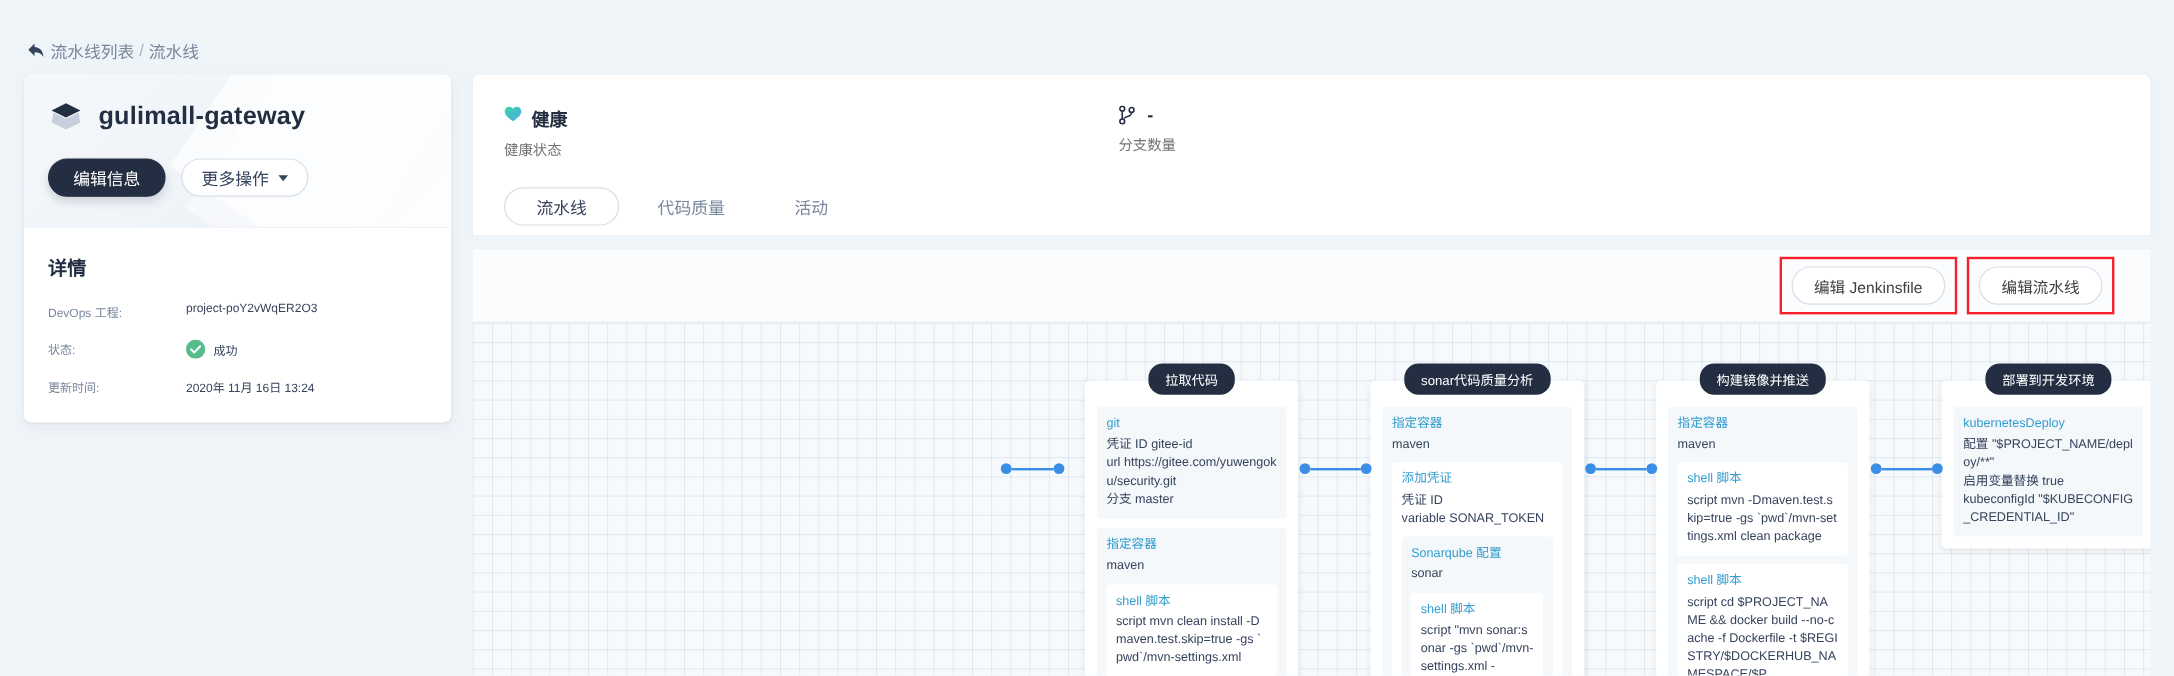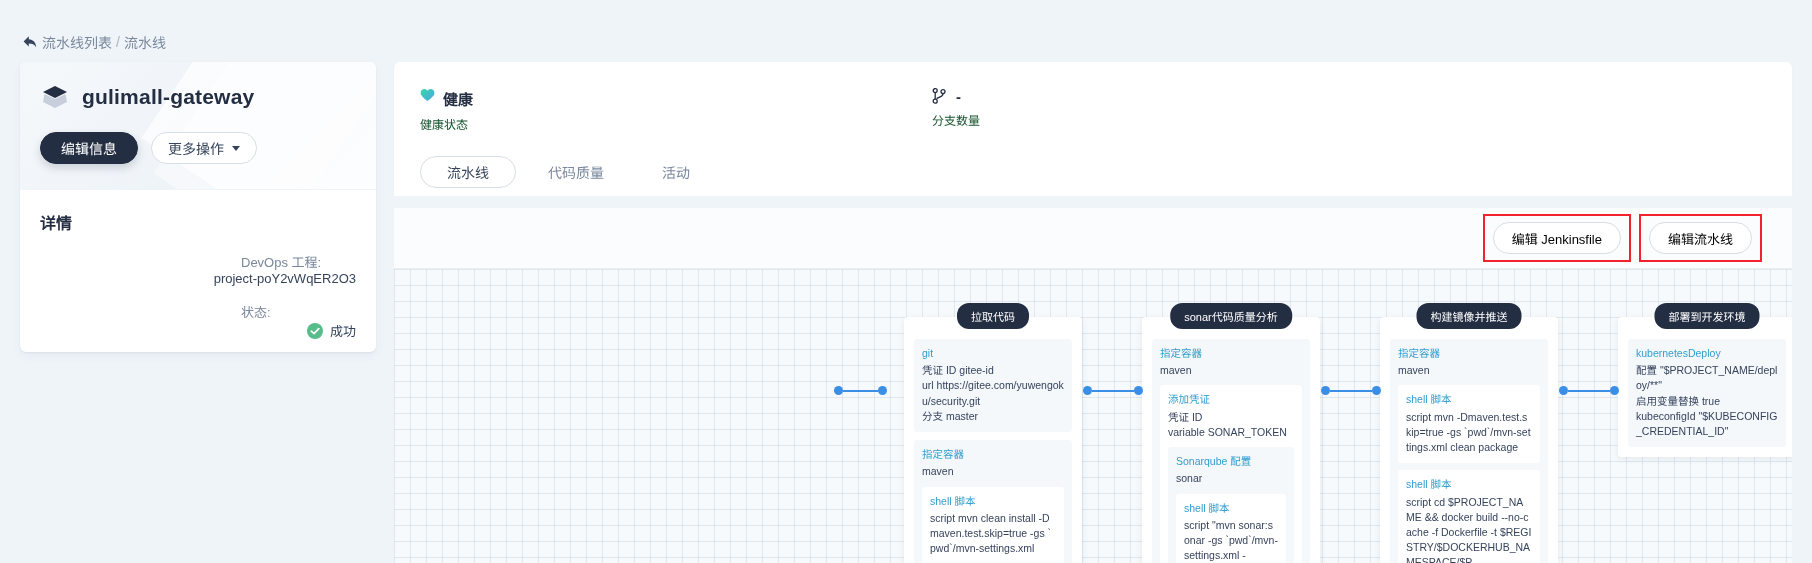--- a/index.html
+++ b/index.html
@@ -75,39 +75,39 @@
     background: #ffffff; color: #36435c; border: 1px solid #d8dee5;
     padding: 0 16px; gap: 8px;
   }
   .caret {
     width: 0; height: 0;
     border-left: 4px solid transparent; border-right: 4px solid transparent;
     border-top: 5px solid #36435c; display: inline-block;
   }
   .lc-body { padding: 20px 20px 0 20px; }
   .detail-title { font-size: 16px; font-weight: bold; color: #242e42; margin-bottom: 18px; }
-  .detail-row { display: flex; align-items: flex-end; margin-bottom: 16px; font-size: 13px; flex-direction: column; }
+  .detail-row { display: flex; align-items: flex-start; margin-bottom: 16px; font-size: 10px; }
   .detail-key { width: 115px; color: #79879c; flex: none; }
   .detail-val { color: #36435c; display: flex; align-items: center; gap: 7px; }
   .ok-dot { width: 16px; height: 16px; display: block; }
 
   
   .right-wrap {
     position: absolute; left: 394px; top: 62px;
     width: 1398px; height: 480px;
   }
   .r-card {
     background: #ffffff;
     border-radius: 6px 6px 0 0;
     box-shadow: 0 1px 2px rgba(55,70,91,.06);
   }
   .stat-row { display: flex; padding: 26px 26px 8px 26px; }
   .stat { width: 300px; }
   .stat-main { display: flex; gap: 8px; font-size: 15px; font-weight: bold; color: #242e42; }
-  .stat-sub { font-size: 12px; color: #14532d; margin-top: 6px; padding-left: 0; }
+  .stat-sub { font-size: 12px; color: #737373; margin-top: 6px; padding-left: 0; }
   .heart { width: 15px; height: 14px; display:block; }
   .branch-ic { width: 14px; height: 16px; display:block; }
   .stat.branch .stat-main { gap: 10px; }
   .stat.branch { margin-left: 212px; }
 
   .tabs { display: flex; align-items: center; gap: 6px; padding: 8px 26px 0 26px; height: 56px; }
   .tab {
     height: 32px; padding: 0 26px; border-radius: 16px;
     display: inline-flex; align-items: center; justify-content: center;
     font-size: 14px; color: #79879c; cursor: pointer;
@@ -119,21 +119,21 @@
   .toolbar {
     background: #fafcfd;
     height: 60px;
     display: flex; align-items: center; justify-content: flex-end;
     padding-right: 30px; gap: 8px;
     position: relative;
   }
   .hl-box { border: 2px solid #f5222d; padding: 6px 8px; display: inline-flex; }
   .btn-out {
     height: 32px; padding: 0 18px; border-radius: 16px;
-    border: 1px solid #d8dee5; background: #fff; color: #000000;
+    border: 1px solid #d8dee5; background: #fff; color: #404040;
     font-size: 13px; display: inline-flex; align-items: center; justify-content: center;
     cursor: pointer; white-space: nowrap;
   }
 
   
   .graph {
     position: relative;
     height: 312px;
     background-color: #f7fafc;
     background-image:

